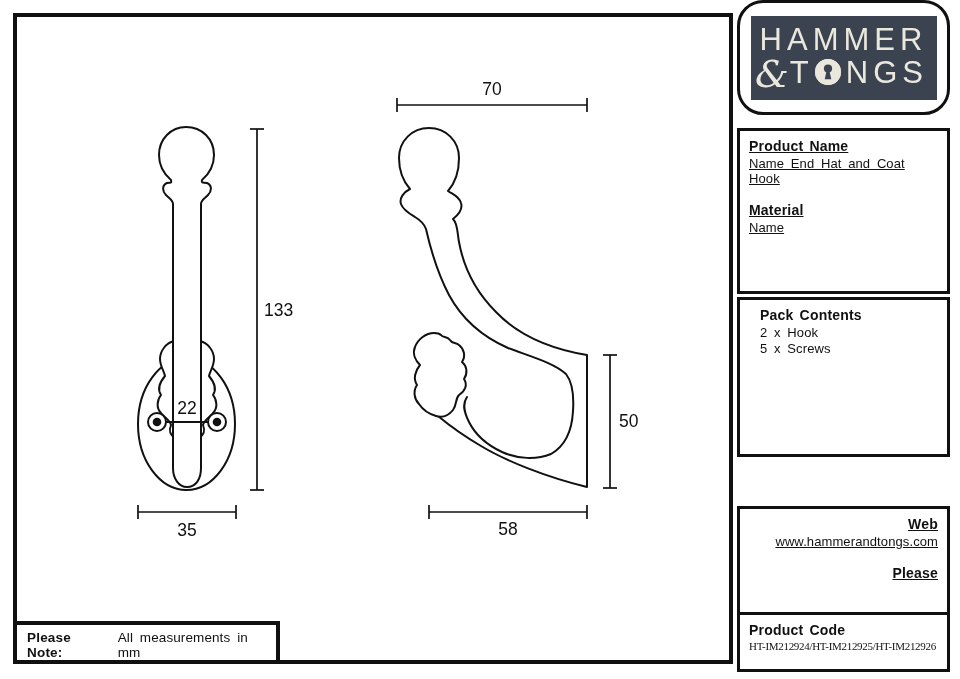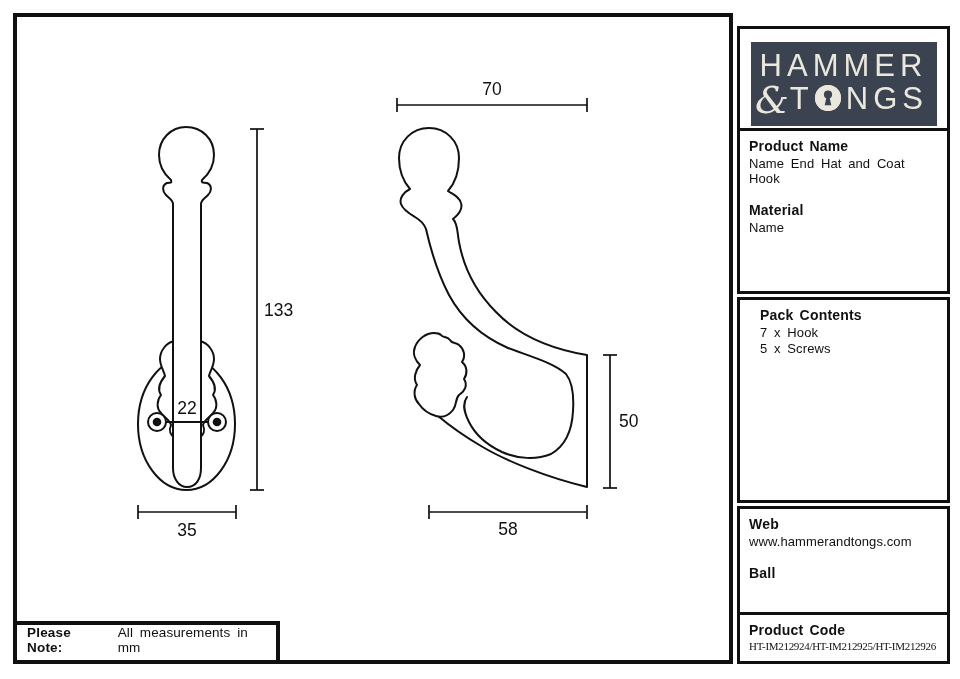--- a/index.html
+++ b/index.html
@@ -8,36 +8,36 @@
     background:#ffffff;
     font-family:"Liberation Sans", sans-serif;
     color:#111;
     position:relative;
     overflow:hidden;
   }
   .box{position:absolute;background:#fff;border:3px solid #101010;box-sizing:border-box;}
   #main-box{left:13px;top:13px;width:720px;height:651px;border-width:4px;z-index:1;}
   #note-box{
     left:13px;top:621px;width:267px;height:43px;border-width:4px;z-index:3;
-    display:flex;align-items:flex-start;padding-left:10px;
+    display:flex;align-items:flex-end;padding-left:10px;
     font-size:13.5px;word-spacing:3px;letter-spacing:.1px;
   }
   #note-box b{margin-right:5px;letter-spacing:.2px;}
   #drawing-svg{position:absolute;left:0;top:0;z-index:2;pointer-events:none;}
 
   
   .panel{left:737px;width:213px;z-index:2;padding:7px 9px;}
   .panel h3{margin:0 0 2px 0;font-size:14px;letter-spacing:.2px;word-spacing:2px;}
   .panel p{margin:0 0 1px 0;font-size:13px;word-spacing:3px;letter-spacing:.1px;}
-  .panel .group{margin-bottom:16px;}
-  #logo-box{top:26px;height:115px;display:flex;align-items:center;justify-content:center;padding:0;}
+  .panel .group{margin-bottom:16px;text-decoration:underline;}
+  #logo-box{top:0;height:115px;display:flex;align-items:center;justify-content:center;padding:0;border-radius:26px;}
   #product-box{top:128px;height:166px;}
-  #pack-box{top:297px;height:206px;padding-left:20px;}
-  #web-box{top:506px;height:115px;}
-  #code-box{top:612px;height:52px;}
+  #pack-box{top:297px;height:160px;padding-left:20px;}
+  #web-box{top:506px;height:115px;text-align:right;}
+  #code-box{top:612px;height:60px;}
   #code-box p{font-size:11px;letter-spacing:-0.3px;word-spacing:0;font-family:Liberation Serif, serif;}
 
   
   #logo-plate{
     width:186px;height:84px;background:#3b4351;
     display:flex;flex-direction:column;align-items:center;justify-content:center;
     line-height:1;
   }
   .logo-line{display:flex;align-items:center;color:#eae7dd;}
   .logo-caps{font-size:31px;letter-spacing:5px;font-weight:400;}
@@ -208,30 +208,30 @@
     <p>Name End Hat and Coat Hook</p>
   </div>
   <div class="group">
     <h3>Material</h3>
     <p>Name</p>
   </div>
 </div>
 
 <div class="box panel" id="pack-box">
   <h3>Pack Contents</h3>
-  <p>7 x Hook</p>
+  <p>2 x Hook</p>
   <p>5 x Screws</p>
 </div>
 
 <div class="box panel" id="web-box">
   <div class="group">
     <h3>Web</h3>
     <p>www.hammerandtongs.com</p>
   </div>
   <div class="group">
-    <h3>Ball</h3>
+    <h3>Please</h3>
   </div>
 </div>
 
 <div class="box panel" id="code-box">
   <h3>Product Code</h3>
   <p>HT-IM212924/HT-IM212925/HT-IM212926</p>
 </div>
 
 </body></html>

